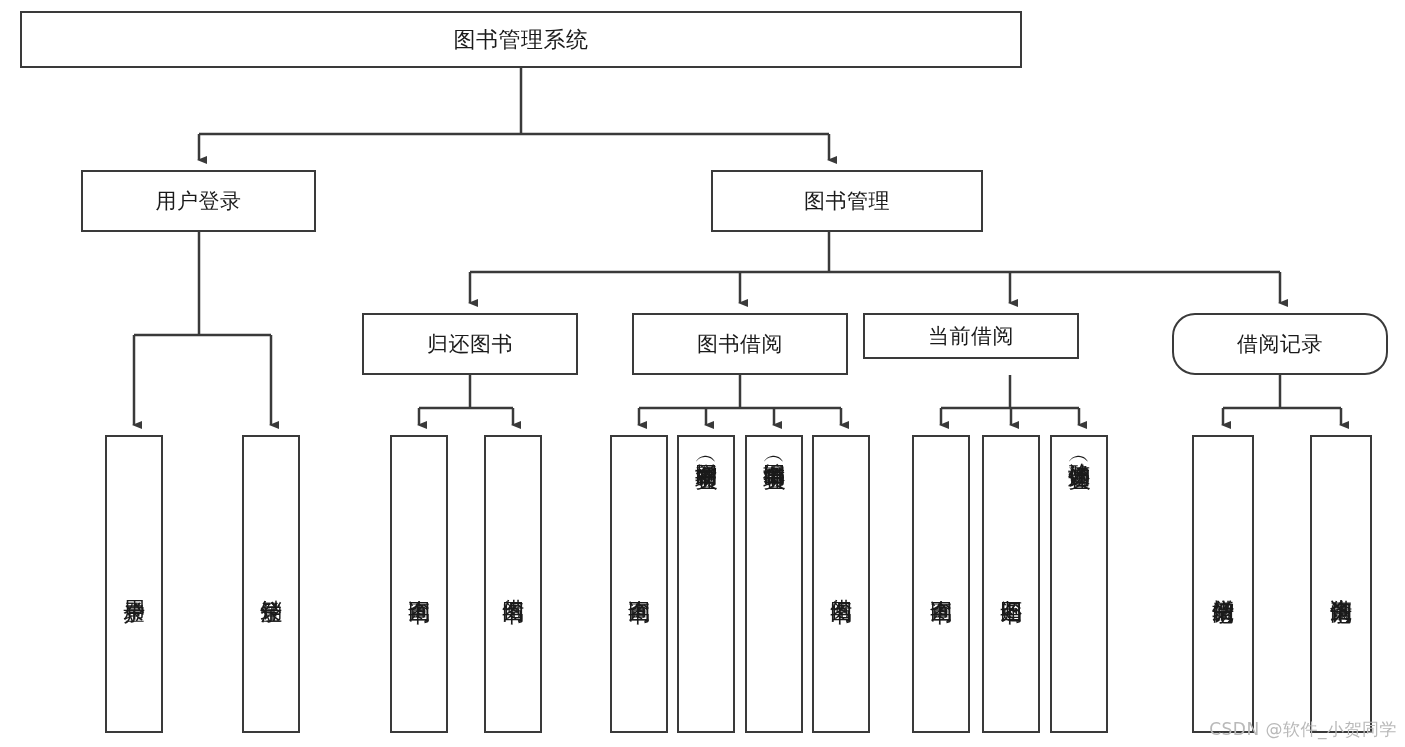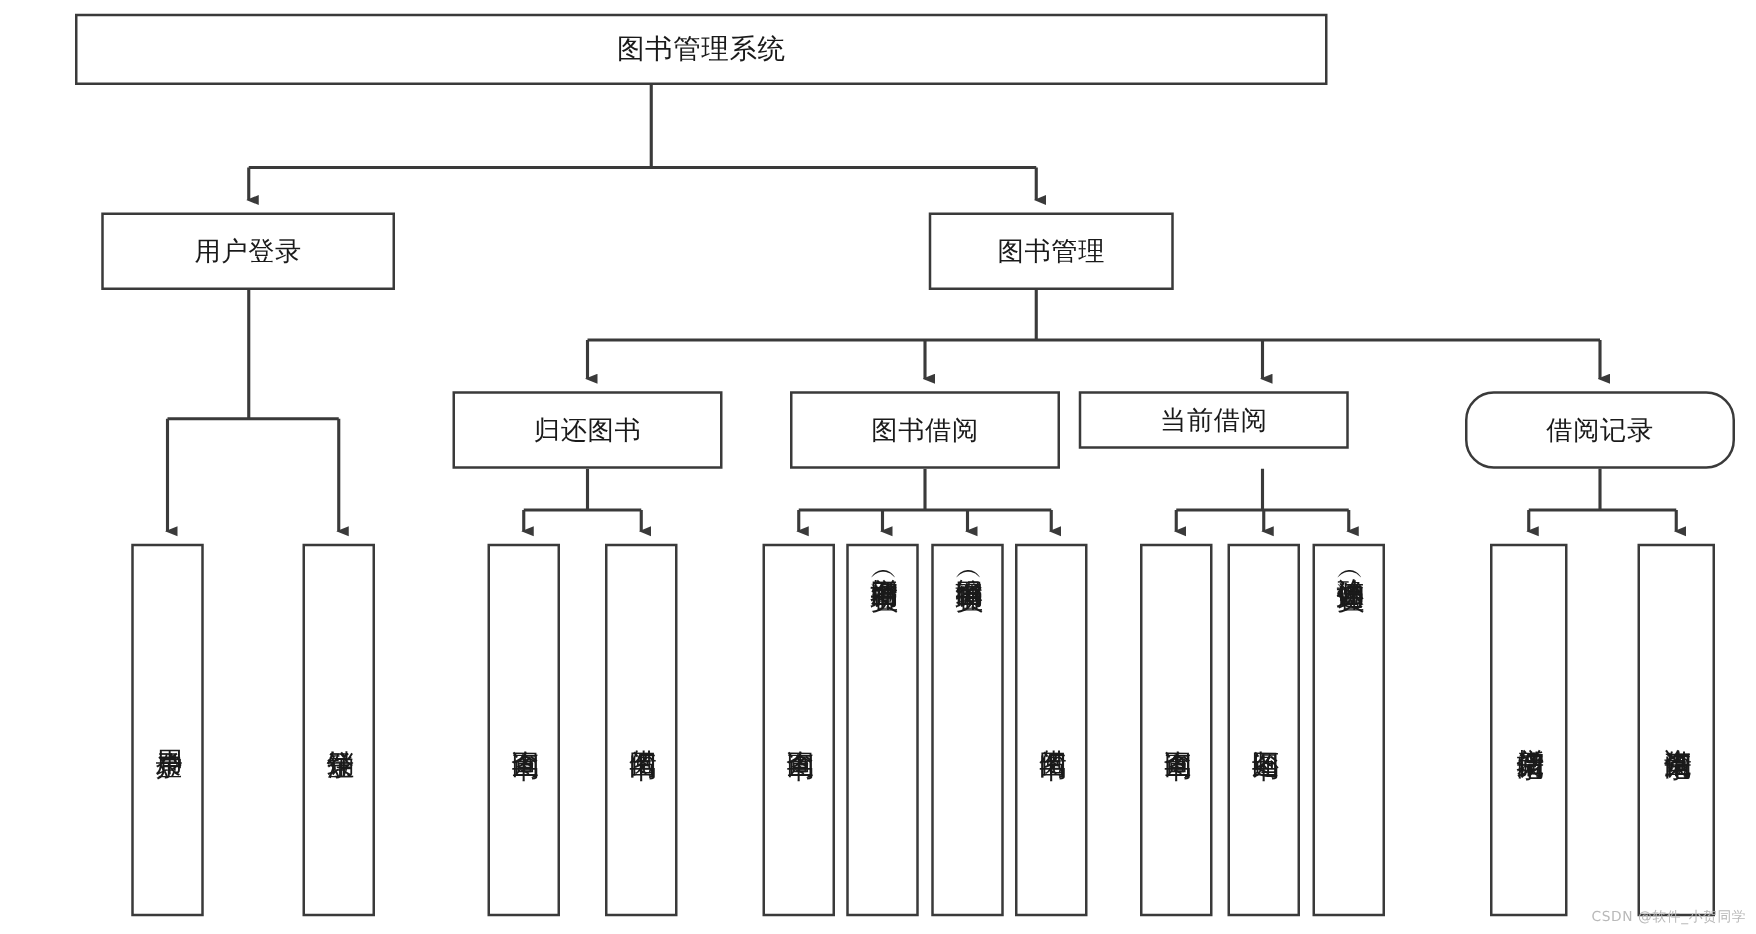--- a/index.html
+++ b/index.html
@@ -62,21 +62,21 @@
     letter-spacing: 1px;
   }
   .node.vertical.centered {
     align-items: center;
     padding-top: 0;
   }
   #watermark {
     position: absolute;
     right: 8px;
     bottom: 6px;
-    font-size: 11px;
+    font-size: 17px;
     color: #b9b9b9;
     white-space: pre;
     letter-spacing: 0.5px;
   }
 </style>
 </head>
 <body>
 
 <div id="diagram-root">
 
@@ -124,28 +124,28 @@
       <path d="M 1011,408 L 1011,425" marker-end="url(#arrowhead)"></path>
       <path d="M 1079,408 L 1079,425" marker-end="url(#arrowhead)"></path>
 
       <path d="M 1280,375 L 1280,408"></path>
       <path d="M 1223,408 L 1341,408"></path>
       <path d="M 1223,408 L 1223,425" marker-end="url(#arrowhead)"></path>
       <path d="M 1341,408 L 1341,425" marker-end="url(#arrowhead)"></path>
     </g>
   </svg>
 
-  <div class="node root horizontal" style="left:20px; top:11px; width:1002px; height:57px;margin-left:40px;">
+  <div class="node root horizontal" style="left:20px; top:11px; width:1002px; height:57px;">
     <span class="label">图书管理系统</span>
   </div>
 
   <div class="node horizontal" style="left:81px; top:170px; width:235px; height:62px;">
     <span class="label">用户登录</span>
   </div>
-  <div class="node horizontal" style="left:743px; top:170px; width:196px; height:62px;">
+  <div class="node horizontal" style="left:711px; top:170px; width:272px; height:62px;">
     <span class="label">图书管理</span>
   </div>
 
   <div class="node horizontal" style="left:362px; top:313px; width:216px; height:62px;">
     <span class="label">归还图书</span>
   </div>
   <div class="node horizontal" style="left:632px; top:313px; width:216px; height:62px;">
     <span class="label">图书借阅</span>
   </div>
   <div class="node horizontal" style="left:863px; top:313px; width:216px; height:46px;font-family:Liberation Serif, serif;">

